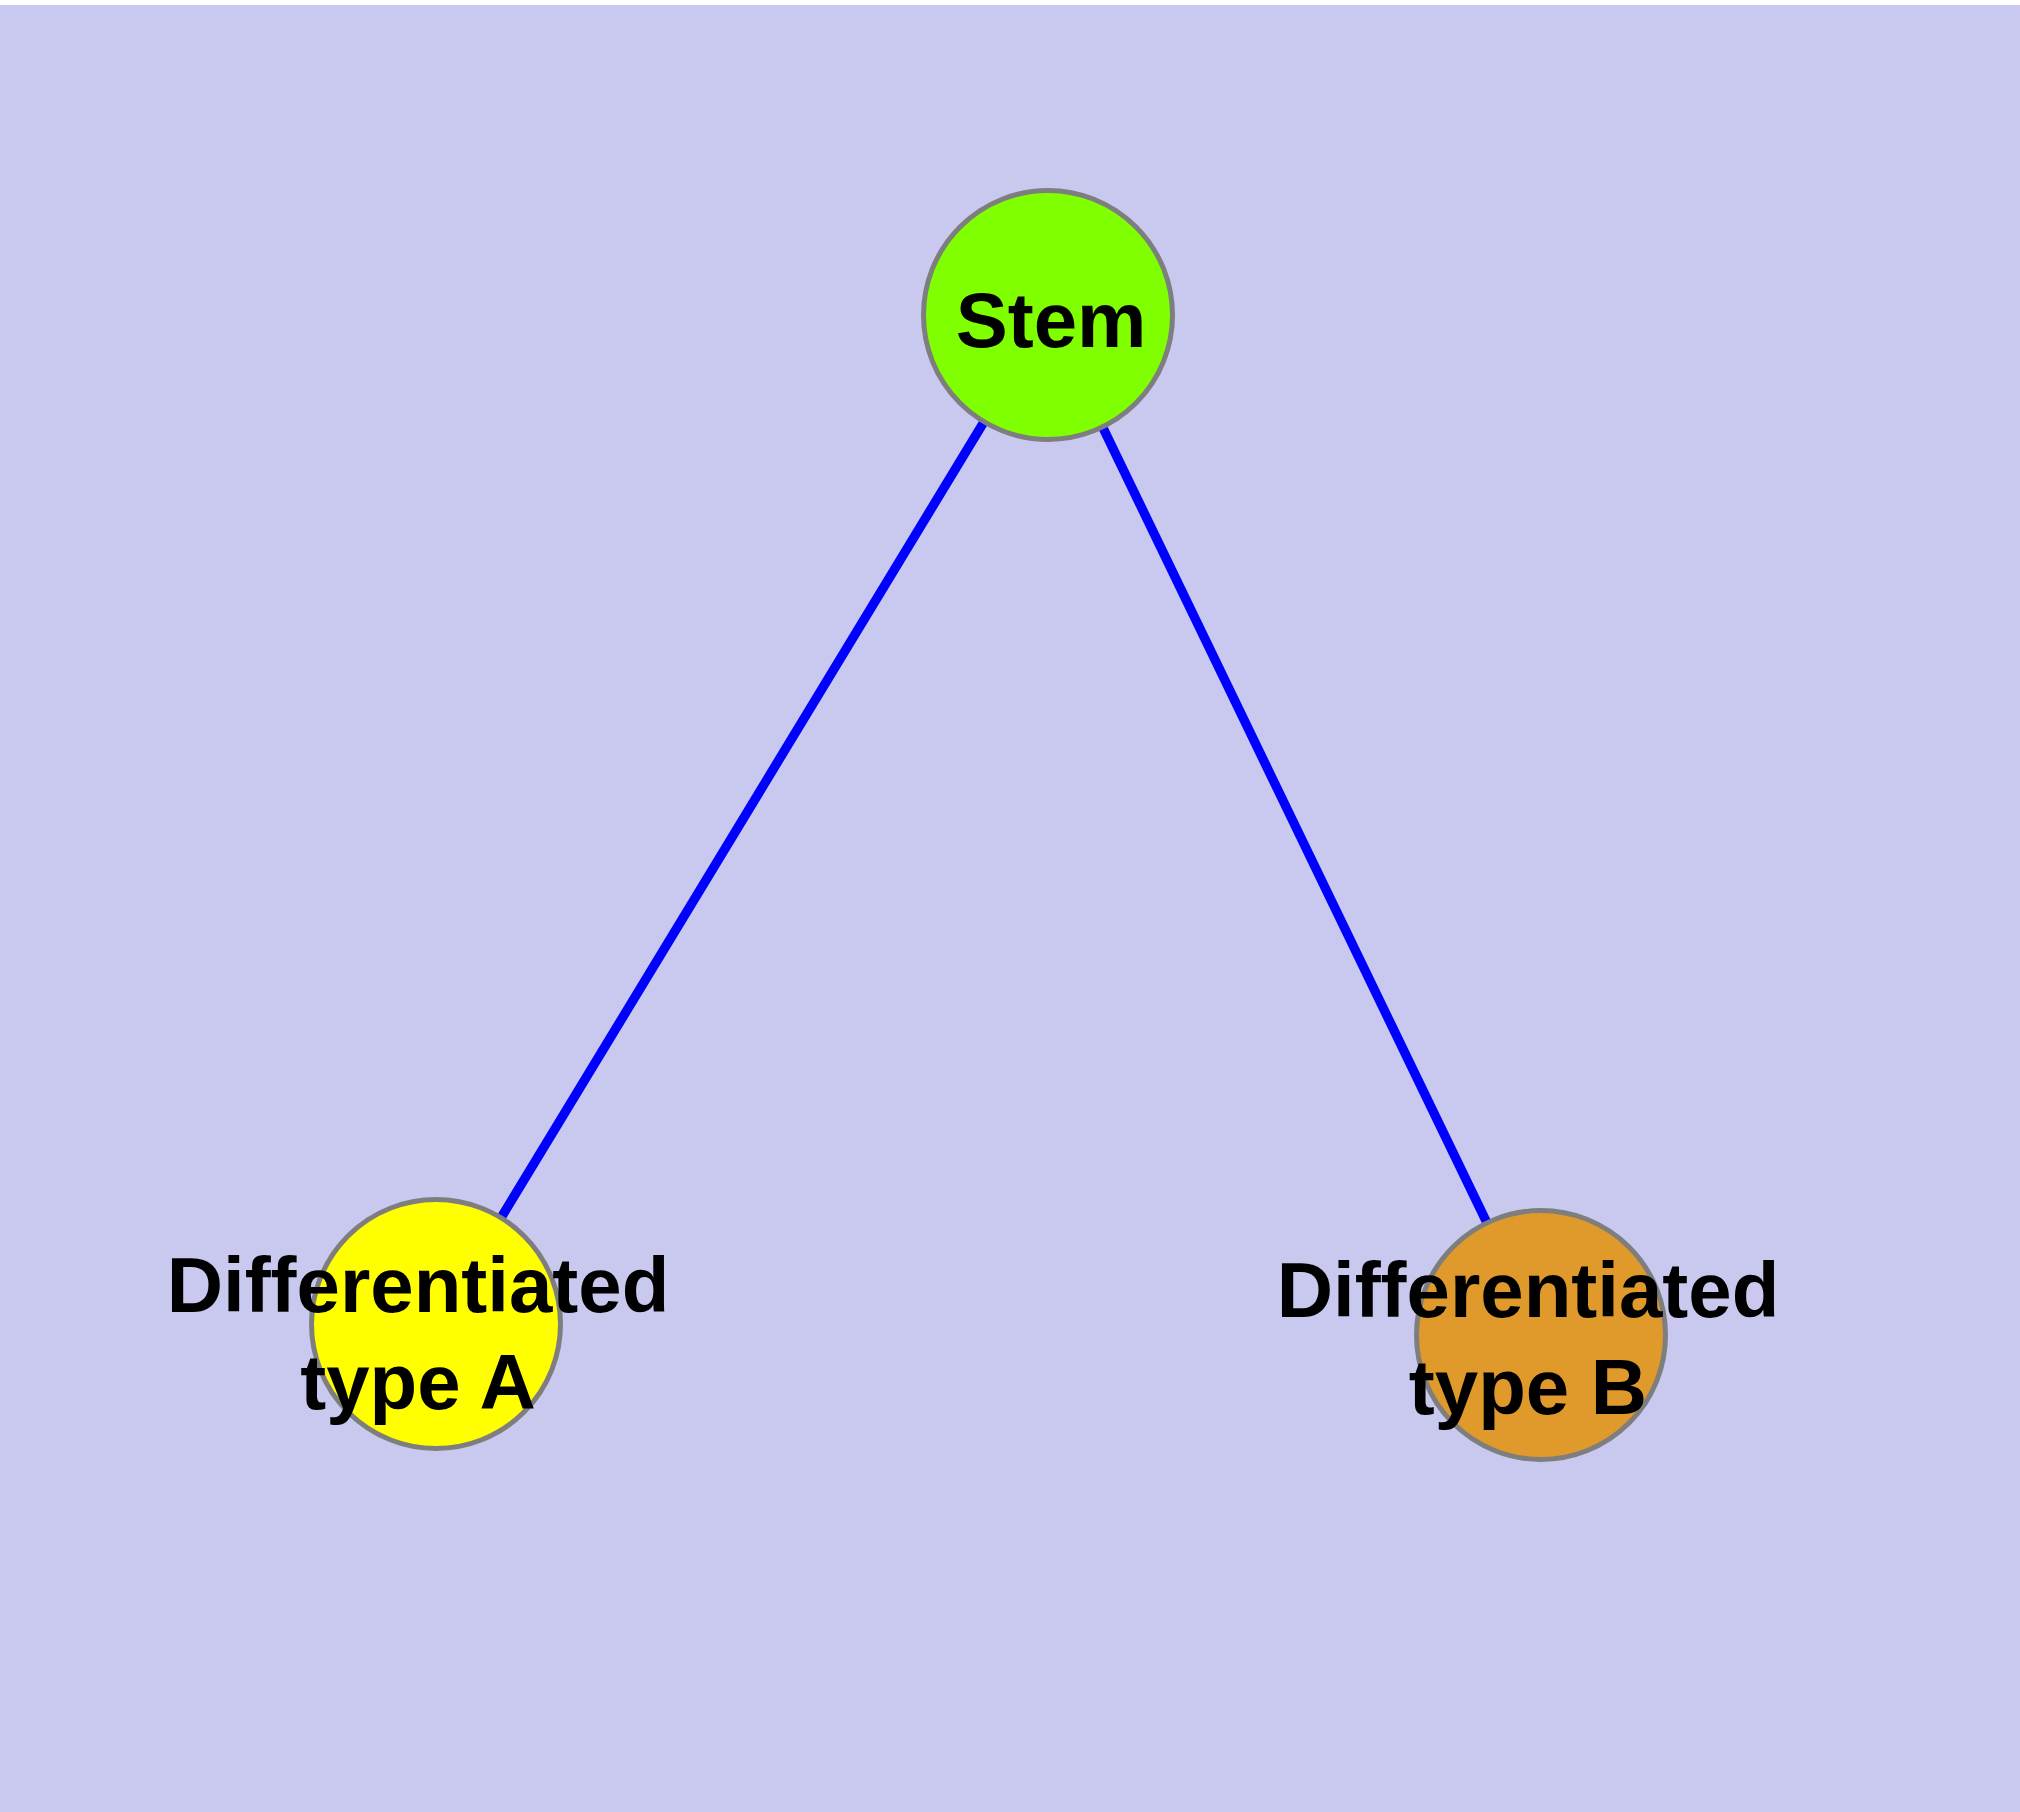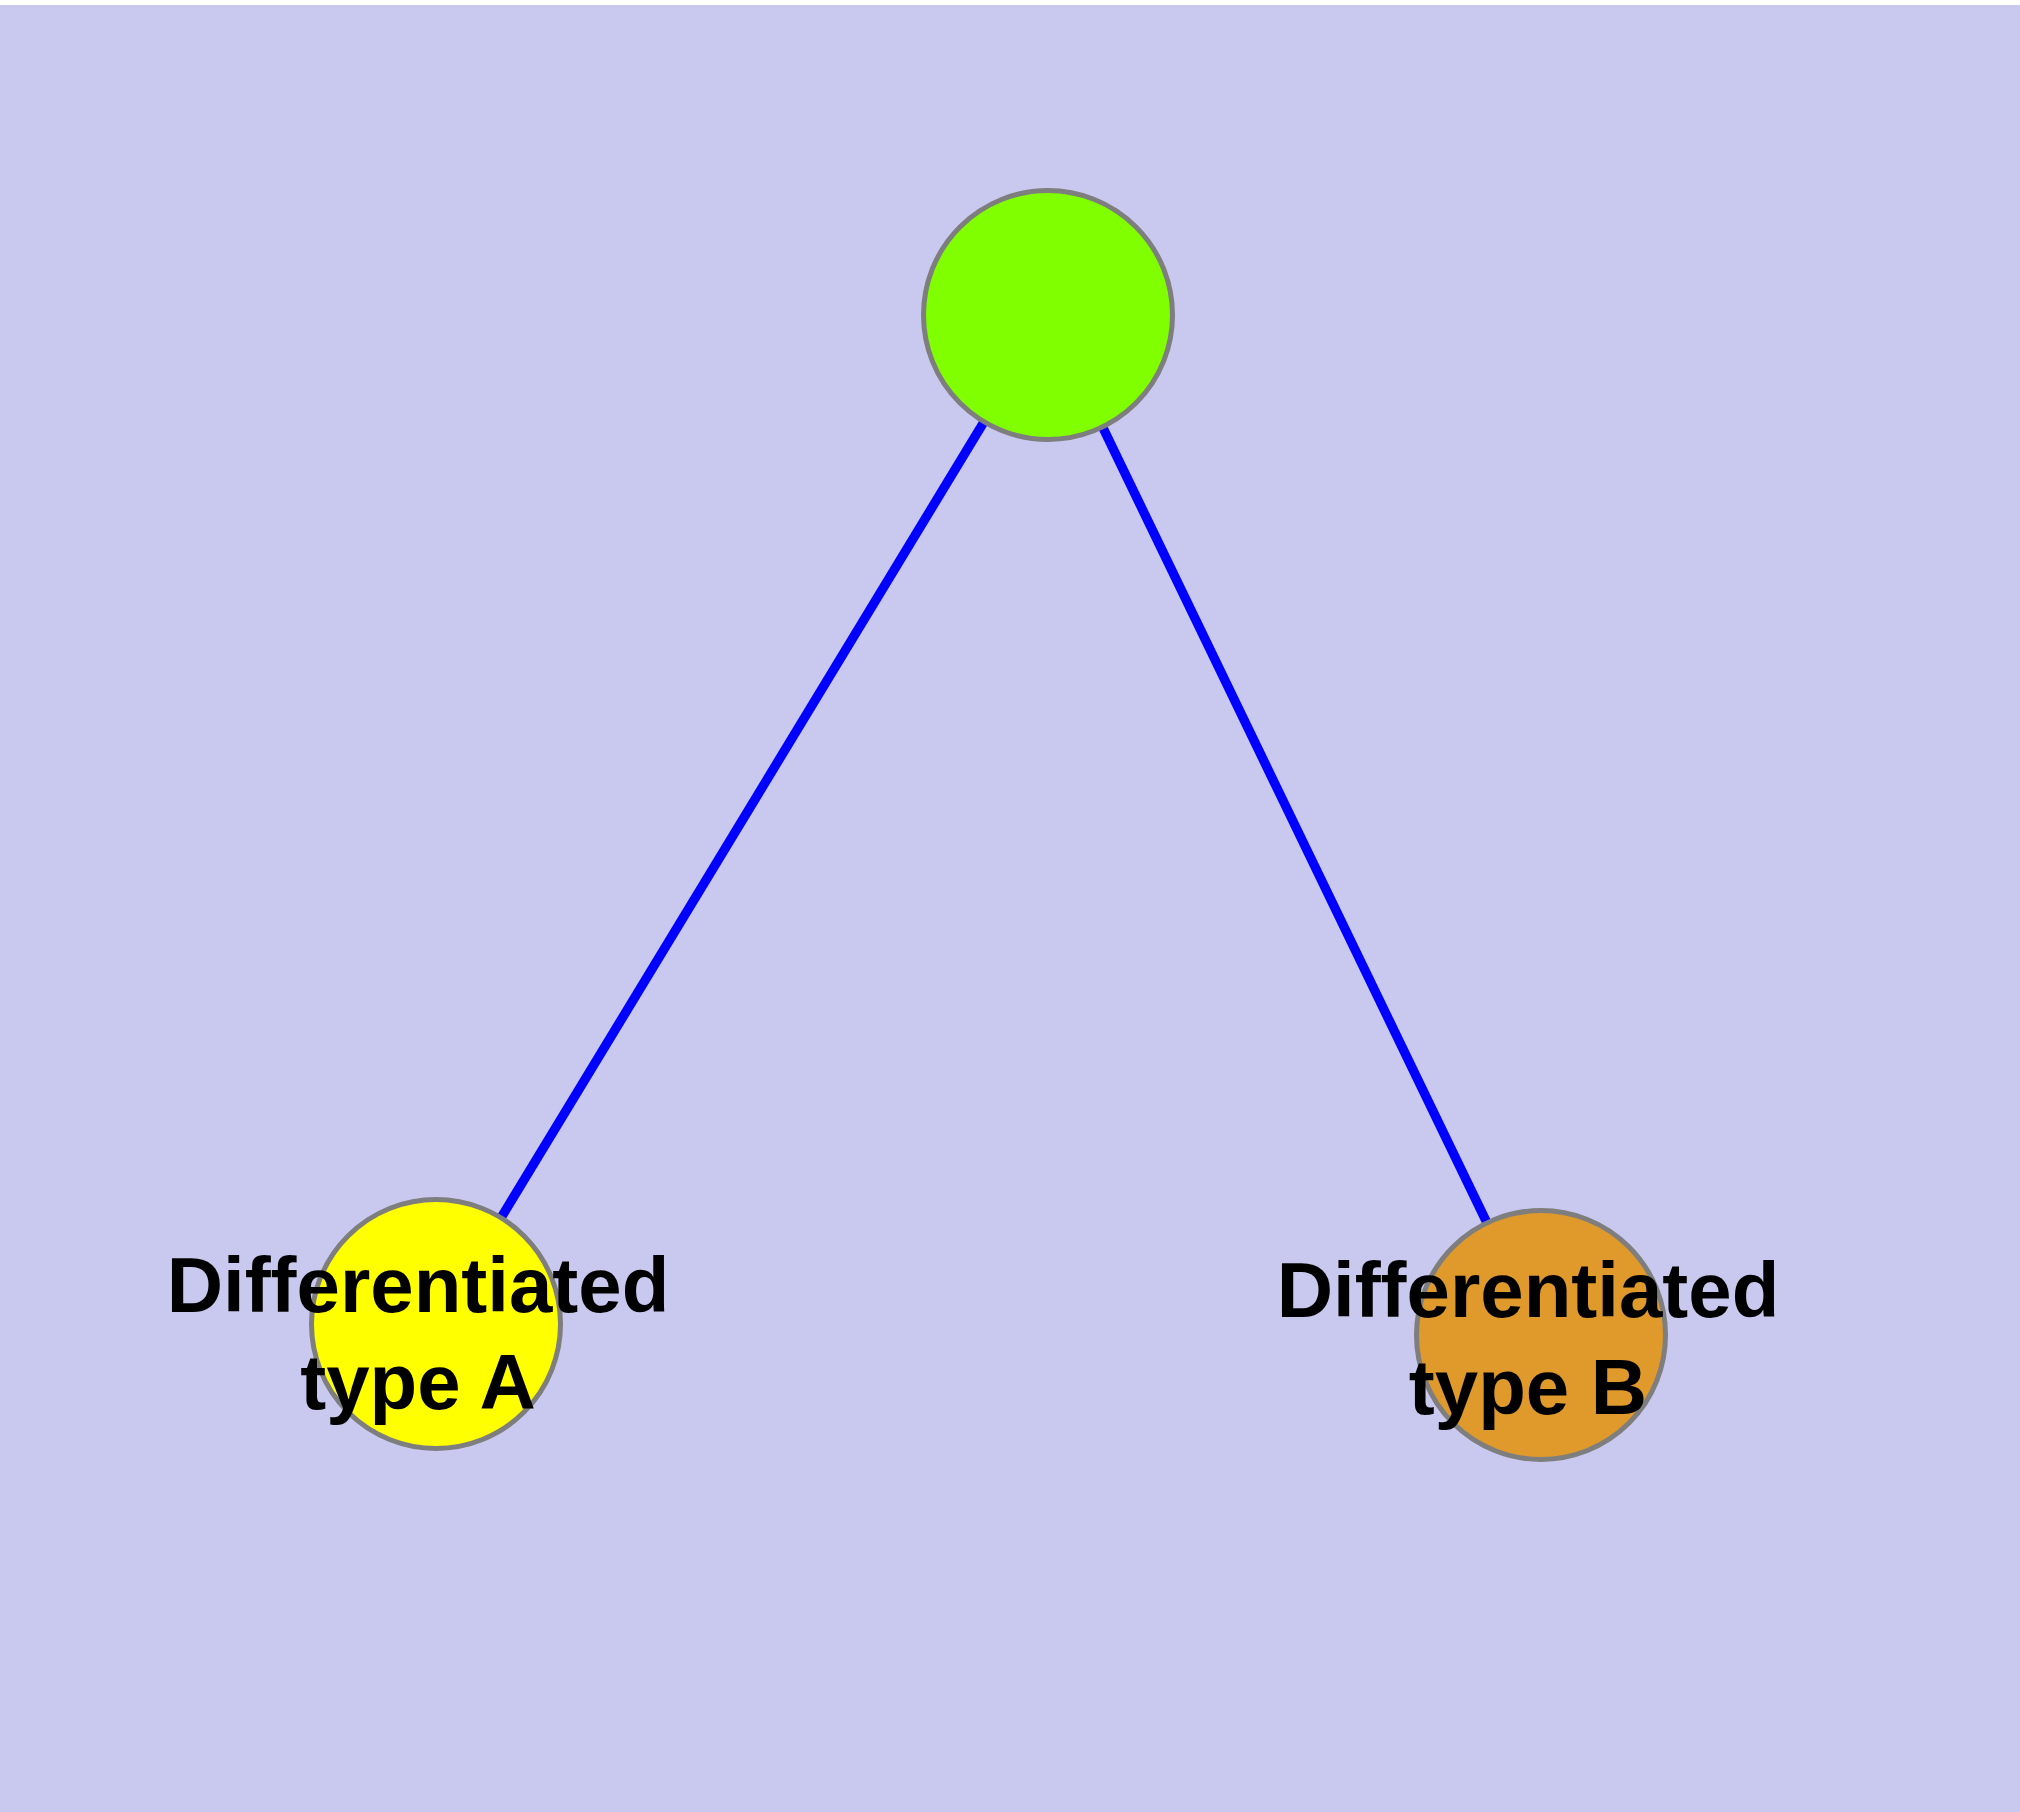--- a/index.html
+++ b/index.html
@@ -54,20 +54,21 @@
 
   <svg class="edge-layer" width="2021" height="1812" viewBox="0 0 2384 2138">
     <line x1="1237" y1="372" x2="515" y2="1562" stroke="#0000FF" stroke-width="11"></line>
     <line x1="1237" y1="372" x2="1818" y2="1575" stroke="#0000FF" stroke-width="11"></line>
   </svg>
 
   <div class="node" style="left: 921px; top: 188px; width: 254px; height: 254px; background: rgb(127, 255, 0); border-color: rgb(126, 126, 126); border-width: 5.1px;"></div>
   <div class="node" style="left: 309px; top: 1197px; width: 254px; height: 254px; background: rgb(255, 255, 0); border-color: rgb(126, 126, 126); border-width: 5.1px;"></div>
   <div class="node" style="left: 1414px; top: 1208px; width: 254px; height: 254px; background: rgb(224, 153, 43); border-color: rgb(126, 126, 126); border-width: 5.1px;"></div>
 
+  <div class="node-label" style="left: 1051px; top: 320px; color: rgb(0, 0, 0);">Stem</div>
   <div class="node-label" style="left: 418px; top: 1334px; color: rgb(0, 0, 0);">Differentiated
 type A</div>
   <div class="node-label" style="left: 1528px; top: 1339px; color: rgb(0, 0, 0);">Differentiated
 type B</div>
 
   <div class="top-strip" style="background: rgb(255, 255, 255);"></div>
 </div>
 
 
 </body></html>

